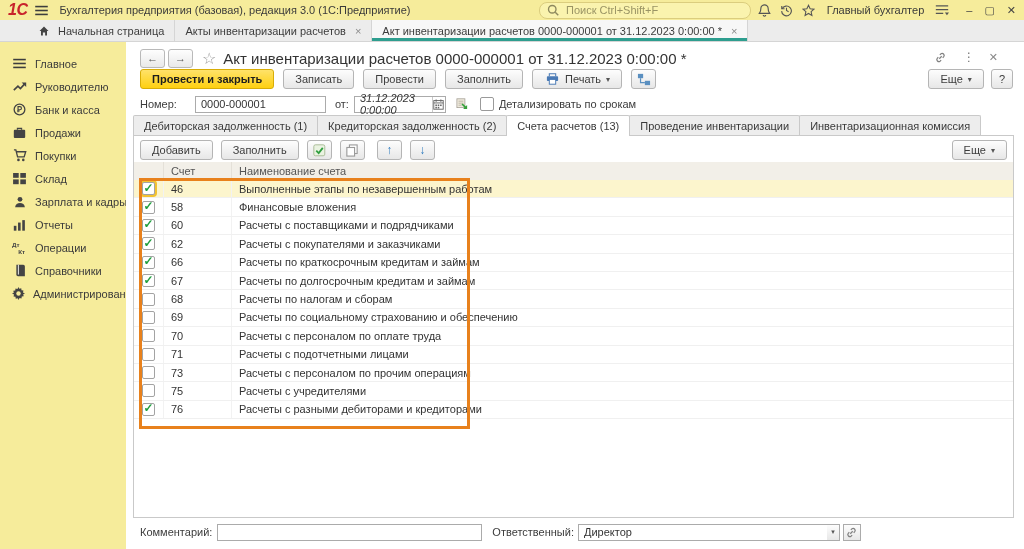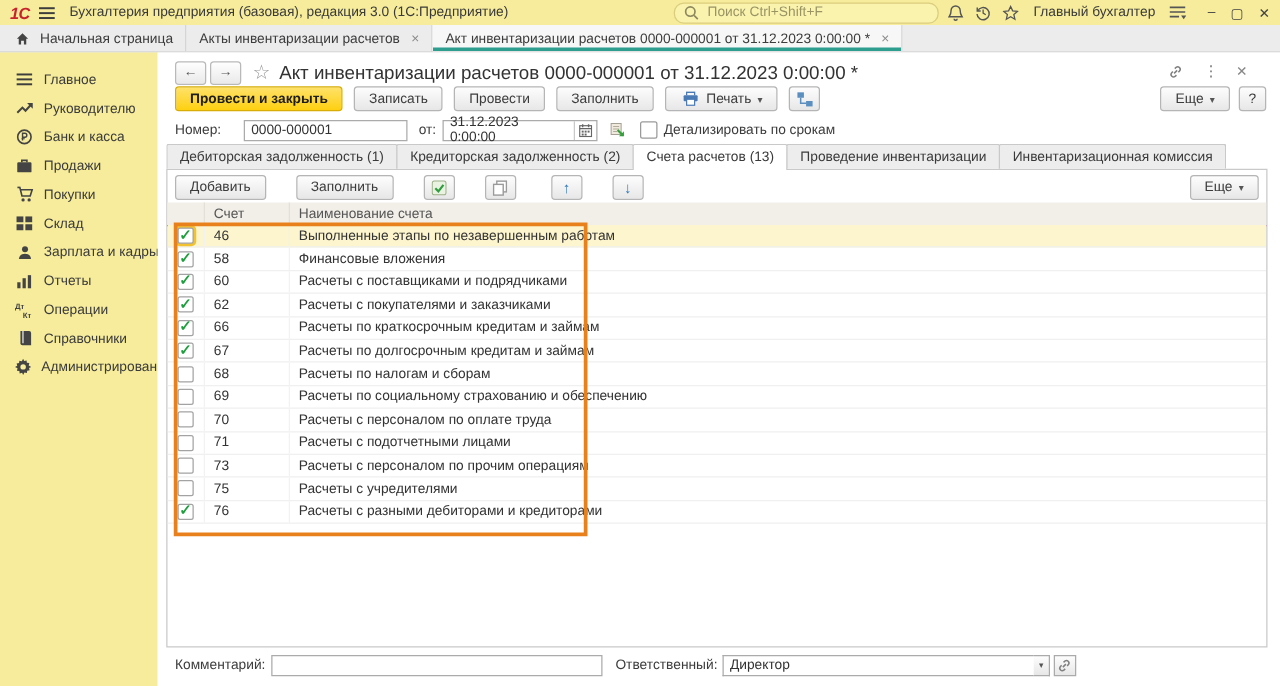--- a/index.html
+++ b/index.html
@@ -2,35 +2,35 @@
 <html><head>
 <meta charset="utf-8">
 <style>
   html,body{margin:0;padding:0;background:#ddd;}
   .window{position:relative;width:1024px;height:549px;background:#fff;overflow:hidden;
     font-family:"Liberation Sans",sans-serif;font-size:11px;color:#3c3c3c;}
 
   
   .titlebar{position:absolute;left:0;top:0;width:1024px;height:20px;background:#f6ec9b;
     display:flex;align-items:center;gap:6px;padding:0 8px;box-sizing:border-box;}
-  .logo{color:#c8232c;font-weight:bold;font-style:italic;font-size:13px;letter-spacing:-0.5px;}
+  .logo{color:#c8232c;font-weight:bold;font-style:italic;font-size:16px;letter-spacing:-0.5px;}
   .tb-ic{display:inline-flex;align-items:center;justify-content:center;width:16px;height:16px;}
   .app-title{margin-left:4px;color:#3a3a3a;white-space:nowrap;}
   .tb-spacer{flex:1;}
   .search{display:flex;align-items:center;gap:4px;width:198px;height:15px;background:#faf3ae;
     border:1px solid #dbcd7e;border-radius:8px;padding:0 6px;}
   .search input{border:none;background:transparent;outline:none;font:inherit;color:#7d7850;width:100%;}
   .search input::placeholder{color:#9a9465;}
   .tb-user{color:#3a3a3a;margin:0 4px;white-space:nowrap;}
   .win-btns{display:flex;gap:12px;margin-left:10px;color:#444;font-size:11px;align-items:center;}
   .win-btns span{cursor:pointer;}
 
   
   .tabsbar{position:absolute;left:0;top:20px;width:1024px;height:22px;background:#ececec;
-    border-bottom:1px solid #d5d5d5;display:flex;box-sizing:border-box;}
+    border-bottom:1px solid #d5d5d5;display:flex;box-sizing:border-box;padding-left:26px;}
   .wtab{display:flex;align-items:center;gap:6px;padding:0 10px;border-right:1px solid #d5d5d5;
     color:#3c3c3c;white-space:nowrap;cursor:pointer;box-sizing:border-box;}
   .wtab.active{background:#f7f7f7;box-shadow:inset 0 -3px 0 #2e9e8f;}
   .wtab .wt-close{color:#8a8a8a;margin-left:3px;}
 
   
   .sidebar{position:absolute;left:0;top:42px;width:128px;height:507px;background:#f6ec9b;
     padding-top:10px;box-sizing:border-box;}
   .s-item{display:flex;align-items:center;gap:8px;height:23px;padding-left:12px;cursor:pointer;}
   .s-icon{width:15px;display:inline-flex;justify-content:center;}
@@ -67,21 +67,21 @@
   .cbx{width:12px;height:12px;border:1px solid #9a9a9a;border-radius:2px;background:#fff;display:inline-block;}
 
   .doc-tabs{position:absolute;left:7px;top:73px;display:flex;z-index:2;}
   .dtab{height:20px;padding:0 10px;display:flex;align-items:center;border:1px solid #c9c9c9;
     border-bottom:none;background:#ededed;margin-right:-1px;border-radius:2px 2px 0 0;color:#3a3a3a;
     cursor:pointer;white-space:nowrap;box-sizing:border-box;}
   .dtab.active{background:#fff;height:21px;z-index:3;}
 
   .panel{position:absolute;left:7px;top:93px;width:881px;height:383px;border:1px solid #c9c9c9;
     background:#fff;box-sizing:border-box;}
-  .panel-toolbar{position:absolute;left:6px;top:4px;display:flex;gap:24px;align-items:center;}
+  .panel-toolbar{position:absolute;left:6px;top:4px;display:flex;gap:8px;align-items:center;}
   .panel-more{position:absolute;right:6px;top:4px;}
   .arrow-up,.arrow-down{color:#2e7bbf;font-weight:bold;font-size:12px;}
 
   .thead{position:absolute;left:0;top:26px;right:0;height:18px;background:#f2efe8;
     border-bottom:1px solid #701a75;display:flex;align-items:center;color:#555;}
   .c1{width:30px;height:100%;box-sizing:border-box;border-right:1px solid #e4e0d8;
     display:flex;align-items:center;justify-content:center;}
   .c2{width:68px;height:100%;box-sizing:border-box;border-right:1px solid #e4e0d8;
     padding-left:7px;display:flex;align-items:center;}
   .c3{flex:1;height:100%;padding-left:7px;display:flex;align-items:center;white-space:nowrap;overflow:hidden;}
@@ -353,21 +353,21 @@
         <span>Еще</span>
         <span class="caret">▾</span>
       </span>
       <span class="btn square">?</span>
     </div>
 
     <div class="fieldrow">
       <span class="f-label">Номер:</span>
       <span class="input" style="width:131px;margin-left:18px;">0000-000001</span>
       <span class="f-label" style="margin-left:9px;">от:</span>
-      <span class="datefield" style="margin-left:5px;width:124px;">
+      <span class="datefield" style="margin-left:5px;width:92px;font-style:italic;">
         <span class="dval">31.12.2023 0:00:00</span>
         <span class="cal">
             <svg width="11" height="11" viewBox="0 0 14 14">
               <rect x="1" y="2" width="12" height="11" fill="none" stroke="#666" stroke-width="1.2"></rect>
               <path d="M1 5h12" stroke="#666" stroke-width="1.2"></path>
               <path d="M4 .5v3M10 .5v3" stroke="#666" stroke-width="1.4"></path>
               <g fill="#666">
                 <rect x="3" y="7" width="2" height="2"></rect>
                 <rect x="6" y="7" width="2" height="2"></rect>
                 <rect x="9" y="7" width="2" height="2"></rect>

